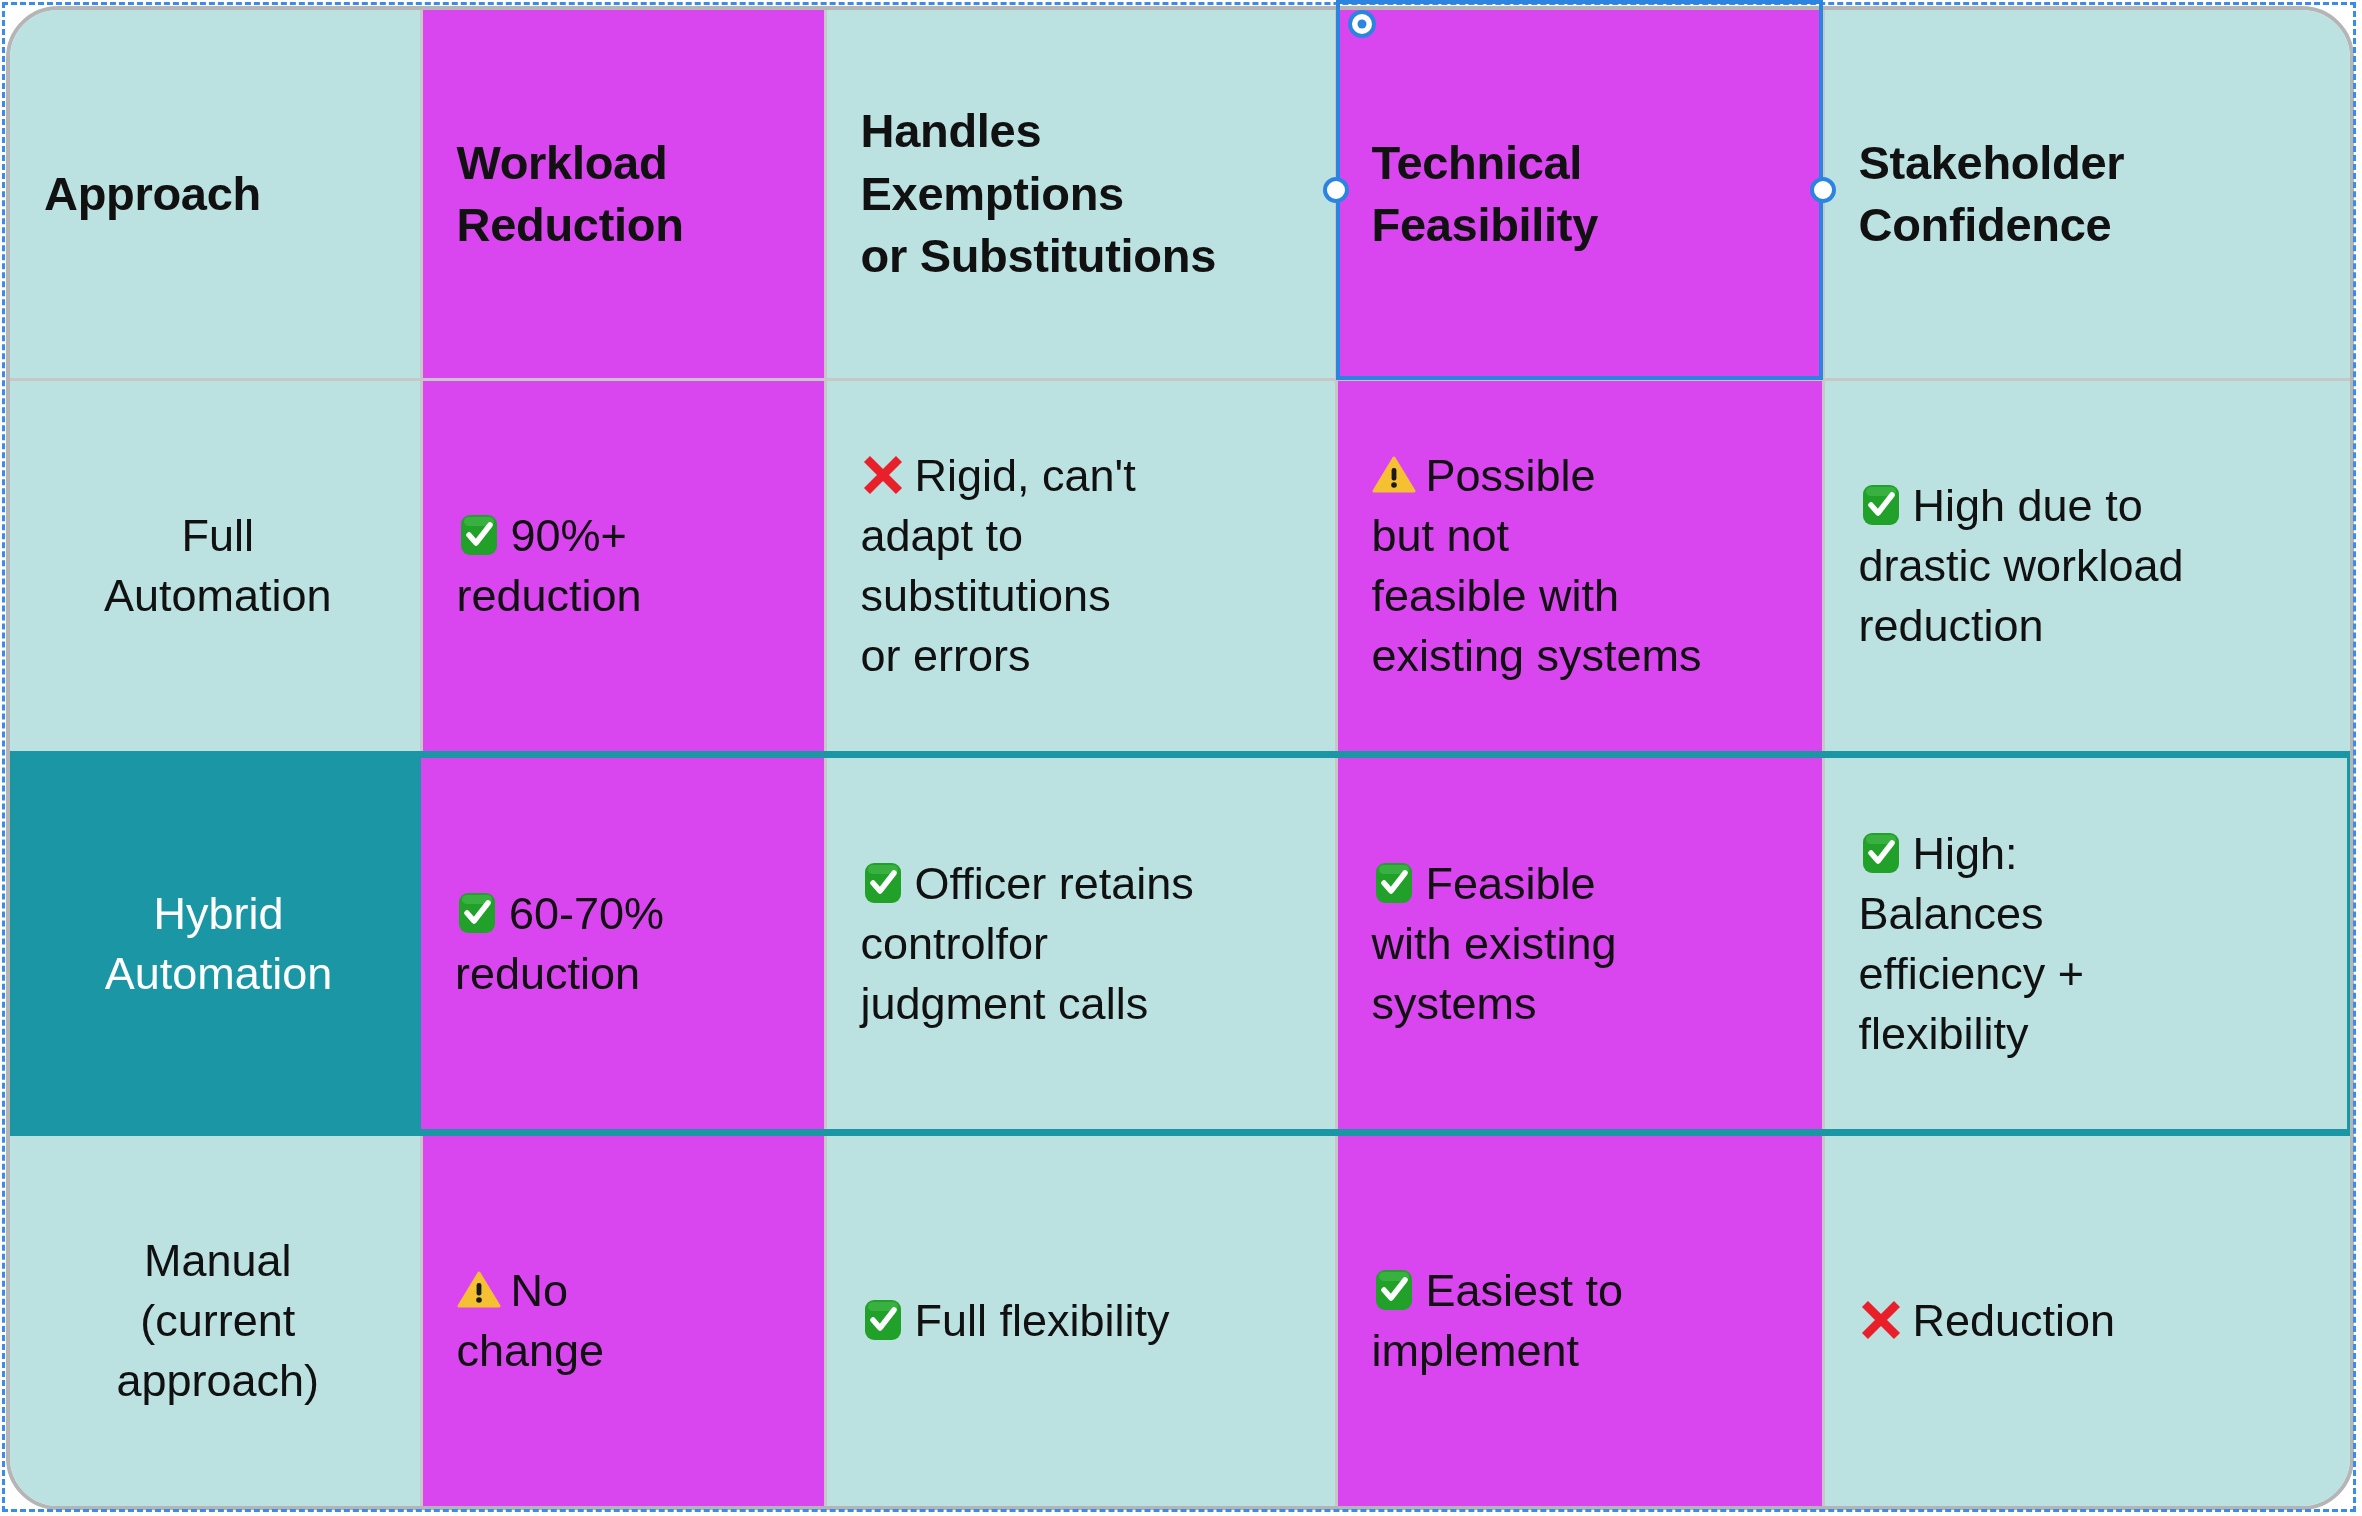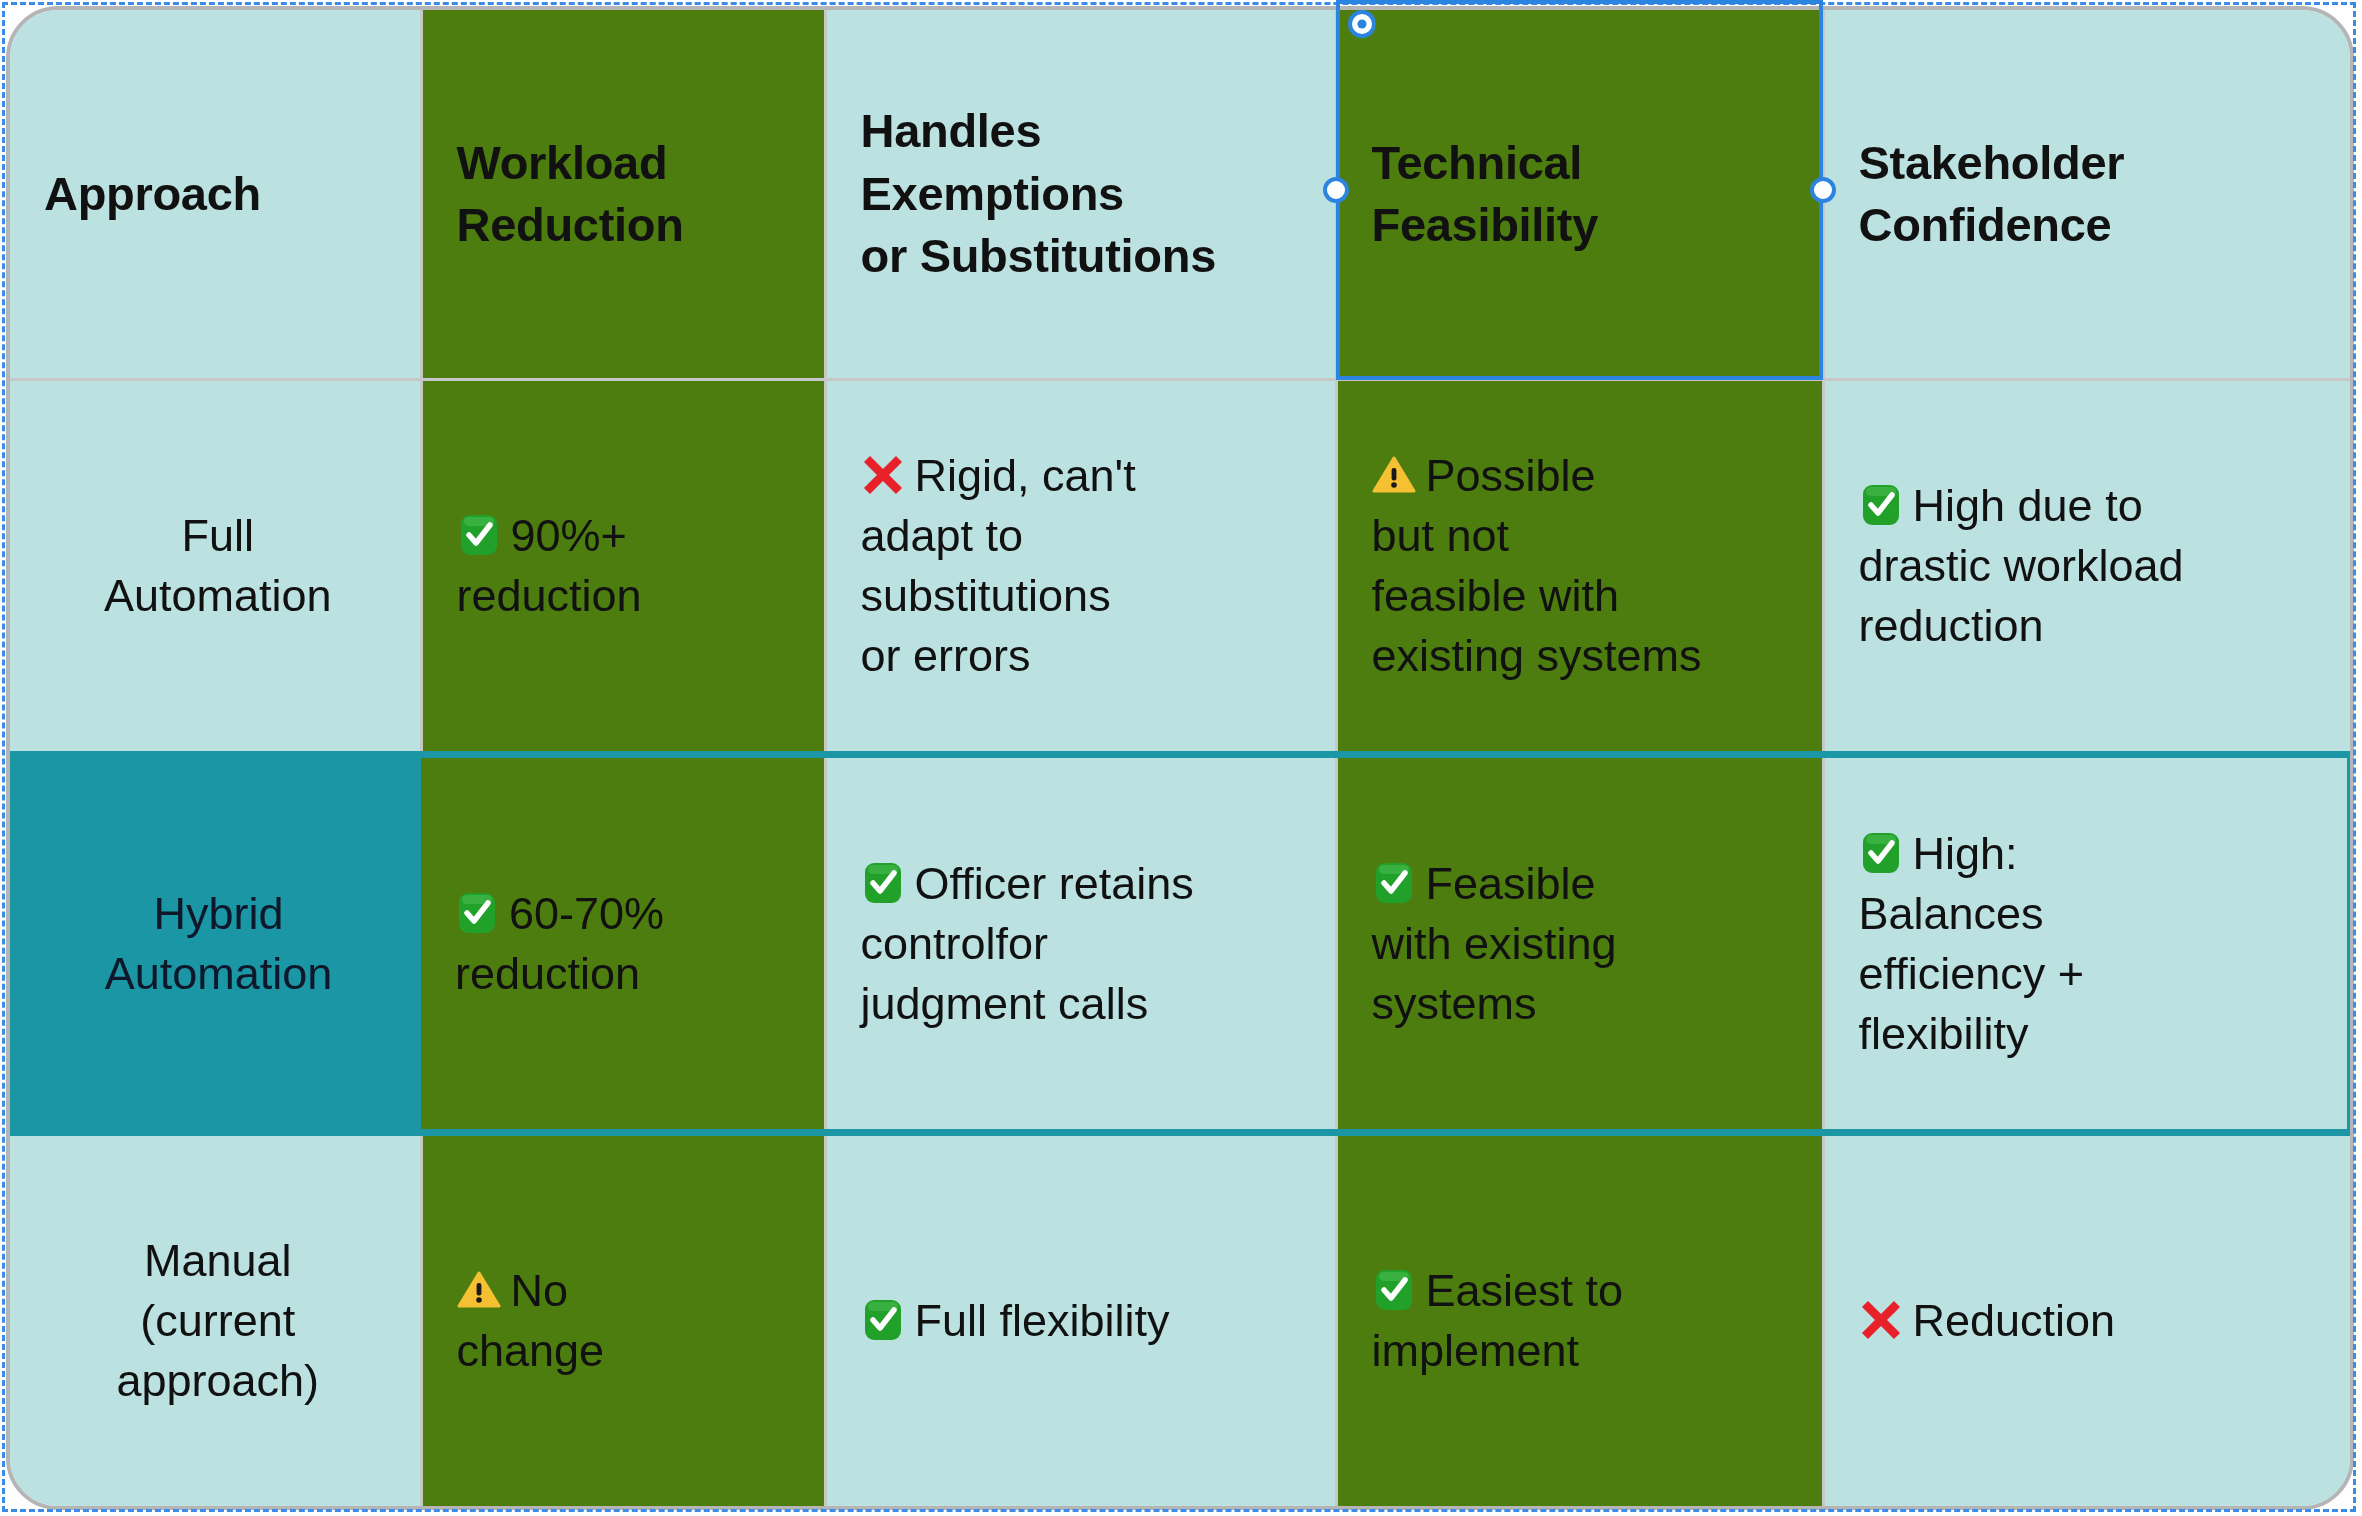--- a/index.html
+++ b/index.html
@@ -36,21 +36,21 @@
     padding:18px 28px 18px 34px;
     border-right:3px solid #c7c7c7;
     font-weight:400;
     color:#111111;
     line-height:1.33;
   }
   table.cmp td:last-child,table.cmp th:last-child{border-right:none;margin-left:44px;}
 
   
   .tint-d{background:#bce1e1;}
-  .tint-l{background:#4d7c0f;}
+  .tint-l{background:#d946ef;}
 
   
   tr.head th{
     font-size:47px;font-weight:700;letter-spacing:-0.3px;
     border-bottom:3px solid #c7c7c7;
     height:250px;
   }
   tr.head th .hdr-ln{display:block;}
 
   
@@ -62,21 +62,21 @@
   tr.body:last-child td{border-bottom:none;}
   tr.body td .ln{display:block;text-align:center;}
   .rowlabel{font-size:46px;}
 
   
   tr.highlight td{
     border-top:7px solid #1a96a4;
     border-bottom:7px solid #1a96a4;
   }
   tr.highlight td.rowhead{
-    background:#1a96a4 !important;color:#0f172a;
+    background:#1a96a4 !important;color:#ffffff;
     border-right:none;
   }
   tr.highlight td.lastcell{border-right:7px solid #1a96a4;}
 
   
   .ic{display:inline-block;vertical-align:-6px;margin-right:10px;}
   .ic svg{display:block;}
   .cellline{display:block;}
 
   

